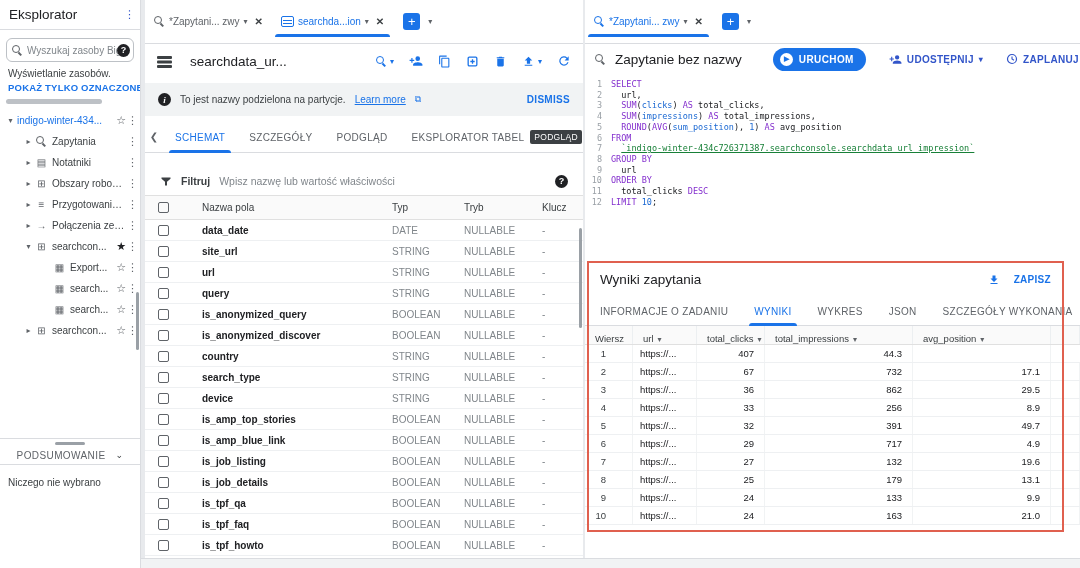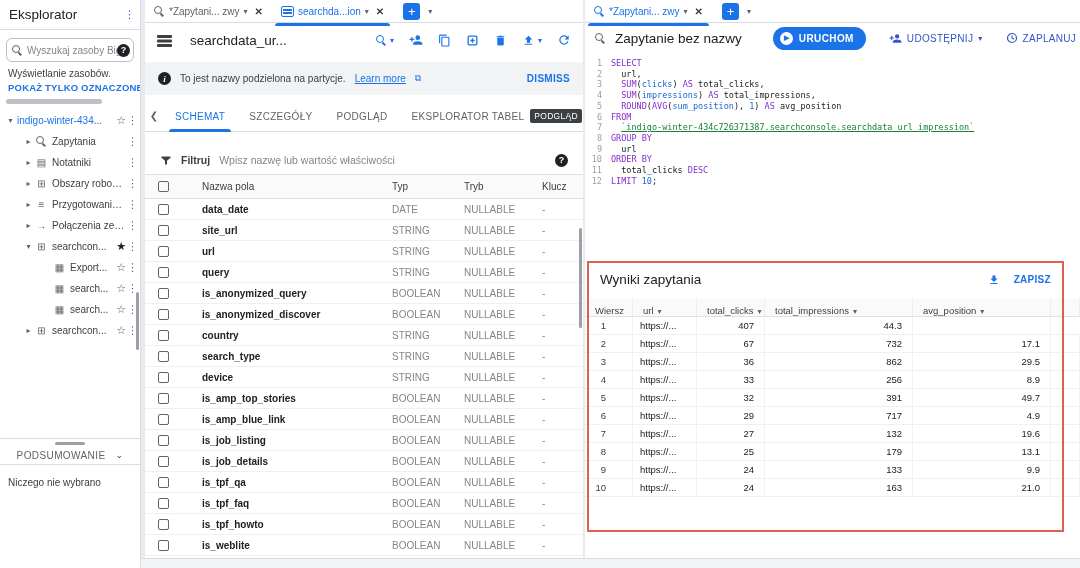--- a/index.html
+++ b/index.html
@@ -34,21 +34,21 @@
   .tree-label.proj{color:var(--accent)}
   .tree-star{color:#5f6368;font-size:11px;margin:0 1px;flex:none}
   .tree-star.filled{color:#202124}
   .exp-vthumb{position:absolute;right:1px;top:292px;width:3px;height:58px;background:#9aa0a6;border-radius:2px}
   .exp-bottom{position:absolute;left:0;right:0;top:438px;background:#fff;border-top:1px solid #dadce0}
   .drag-handle{width:30px;height:3px;background:#9aa0a6;border-radius:2px;margin:3px auto 1px}
   .summary-row{display:flex;align-items:center;justify-content:center;gap:10px;font-size:10px;color:#5f6368;font-weight:500;letter-spacing:.4px;height:19px;border-bottom:1px solid #dadce0}
   .summary-row .chev{font-size:9px;color:#3c4043}
   .nothing{font-size:10px;color:#3c4043;padding:12px 8px}
   
-  .tabstrip{height:23px;display:flex;align-items:center;border-bottom:1px solid #dadce0;background:#fff}
+  .tabstrip{height:44px;display:flex;align-items:center;border-bottom:1px solid #dadce0;background:#fff}
   .tab{height:28px;display:flex;align-items:center;gap:4px;padding:0 9px;font-size:10px;color:#5f6368;position:relative;flex:none}
   .tab .x{margin-left:3px;font-size:10px;font-weight:700;color:#3c4043}
   .tab.active{color:var(--accent)}
   .tab.active .x{color:#3c4043}
   .tab.active::after{content:"";position:absolute;left:3px;right:3px;bottom:-1px;height:3px;background:var(--accent);border-radius:3px 3px 0 0}
   .newtab{width:17px;height:17px;background:var(--accent);color:#fff;border-radius:3px;display:flex;align-items:center;justify-content:center;font-size:13px;margin:0 8px 0 10px;flex:none}
   .tab-ico-sm{width:13px;height:11px;border:1.5px solid currentColor;border-radius:2px;position:relative;flex:none}
   .tab-ico-sm::after{content:"";position:absolute;left:1px;right:1px;top:2.5px;height:1.5px;background:currentColor;box-shadow:0 3px 0 currentColor}
   
   .mid{position:absolute;left:145px;top:0;width:438px;height:558px;background:#fff;z-index:1}
@@ -79,21 +79,21 @@
   .f-name{font-weight:700;color:#202124;padding-left:14px}
   .sc-name{padding-left:14px}
   .f-type,.f-mode,.f-key{color:#80868b}
   .mid-vthumb{position:absolute;right:1px;top:228px;width:3px;height:100px;background:#9aa0a6;border-radius:2px}
   
   .right{position:absolute;left:585px;top:0;width:495px;height:558px;background:#fff;z-index:1}
   .qhead{height:30px;display:flex;align-items:center;gap:9px;padding:0 10px}
   .qtitle{font-size:13.5px;color:#202124;margin-right:10px;white-space:nowrap}
   .run-btn{background:var(--accent);color:#fff;border-radius:13px;height:23px;padding:0 12px 0 7px;display:flex;align-items:center;gap:6px;font-size:10px;font-weight:700;letter-spacing:.4px;flex:none}
   .play{width:13px;height:13px;border-radius:50%;background:#fff;color:var(--accent);font-size:7px;display:flex;align-items:center;justify-content:center;padding-left:1px}
-  .hdr-btn{color:#3255c9;font-size:10px;font-weight:400;letter-spacing:.3px;display:flex;gap:5px;align-items:center;white-space:nowrap;flex:none}
+  .hdr-btn{color:#3255c9;font-size:10px;font-weight:700;letter-spacing:.3px;display:flex;gap:5px;align-items:center;white-space:nowrap;flex:none}
   .hdr-btn .c{font-size:8px}
   .editor{display:flex;flex-direction:column;padding-top:5px;font-family:"DejaVu Sans Mono",monospace;font-size:8.5px;line-height:10.7px}
   .sql-line{display:flex}
   .ln{width:26px;text-align:right;color:#9aa0a6;padding-right:9px;flex:none}
   .seg-kw{color:var(--keyword)}
   .seg-arg{color:var(--literal)}
   .seg-num{color:var(--literal)}
   .seg-str{color:var(--string);text-decoration:underline}
   .seg-pl{color:#202124}
   .code{white-space:pre}
@@ -538,20 +538,27 @@
   <div class="results">
     <div class="res-head">
       <span class="res-title">Wyniki zapytania</span>
       <span class="save">
         <svg class="mi" width="12" height="12" viewBox="0 0 24 24" fill="#1a73e8">
             <path d="M19 9h-4V3H9v6H5l7 7 7-7zM5 18v2h14v-2H5z"></path>
           </svg>
         <span>ZAPISZ</span>
       </span>
     </div>
+    <div class="res-tabs" id="res-tabs">
+        <div class="rt">INFORMACJE O ZADANIU</div>
+        <div class="rt active">WYNIKI</div>
+        <div class="rt">WYKRES</div>
+        <div class="rt">JSON</div>
+        <div class="rt">SZCZEGÓŁY WYKONANIA</div>
+      </div>
     <div class="res-grid-head" id="res-grid-head">
         <div>
           <span>Wiersz</span>
         </div>
         <div>
           <span>url</span>
           <span class="caret-g">▾</span>
         </div>
         <div>
           <span>total_clicks</span>

